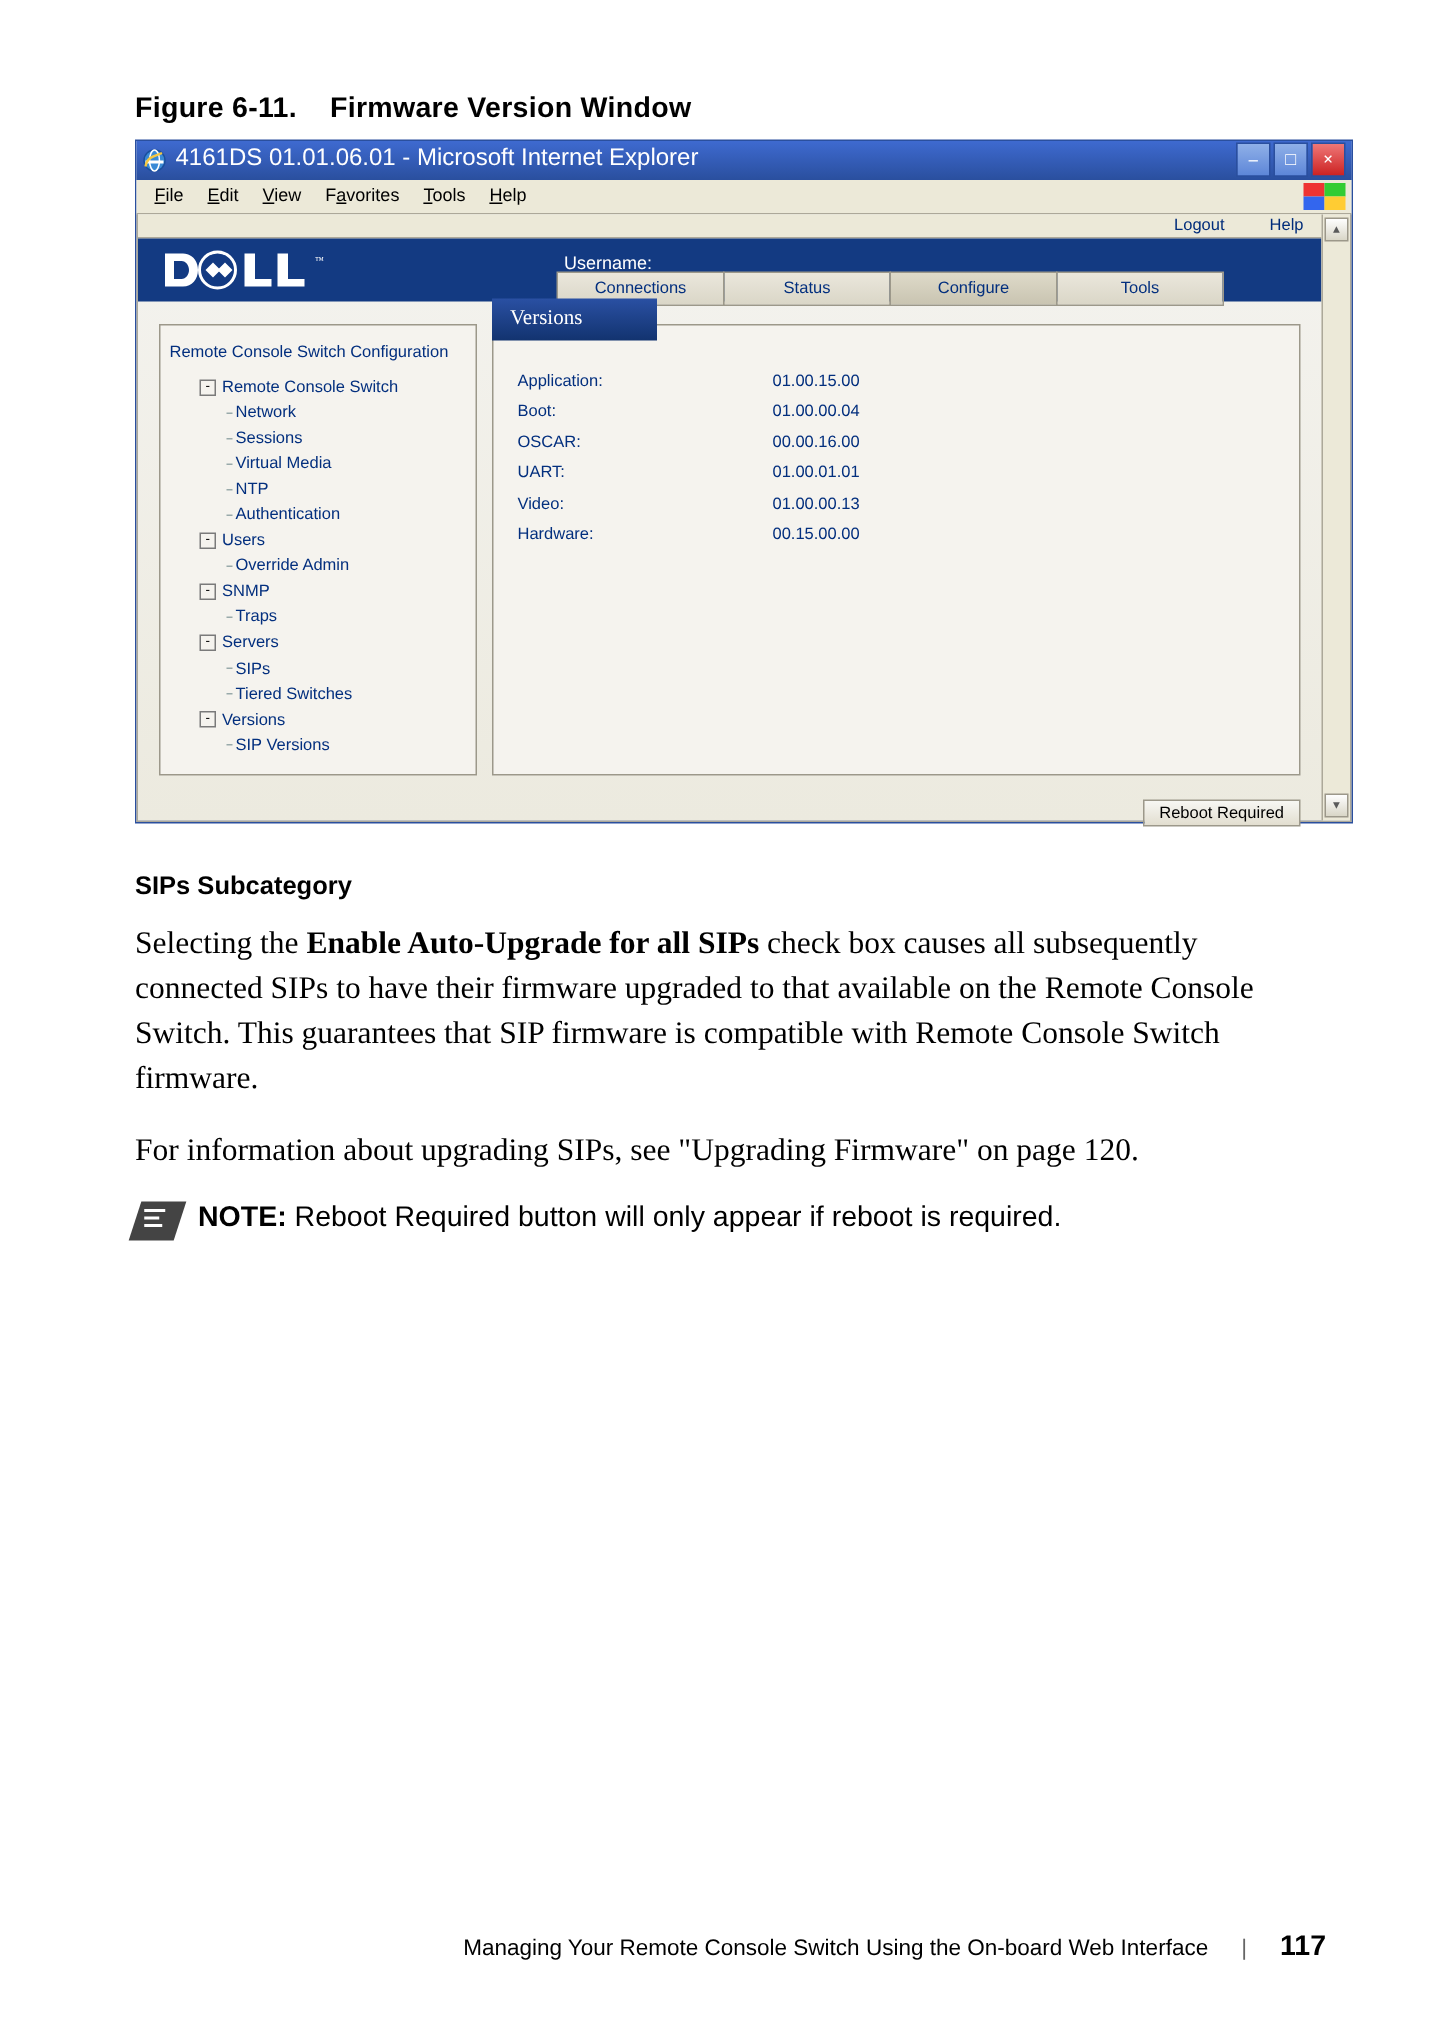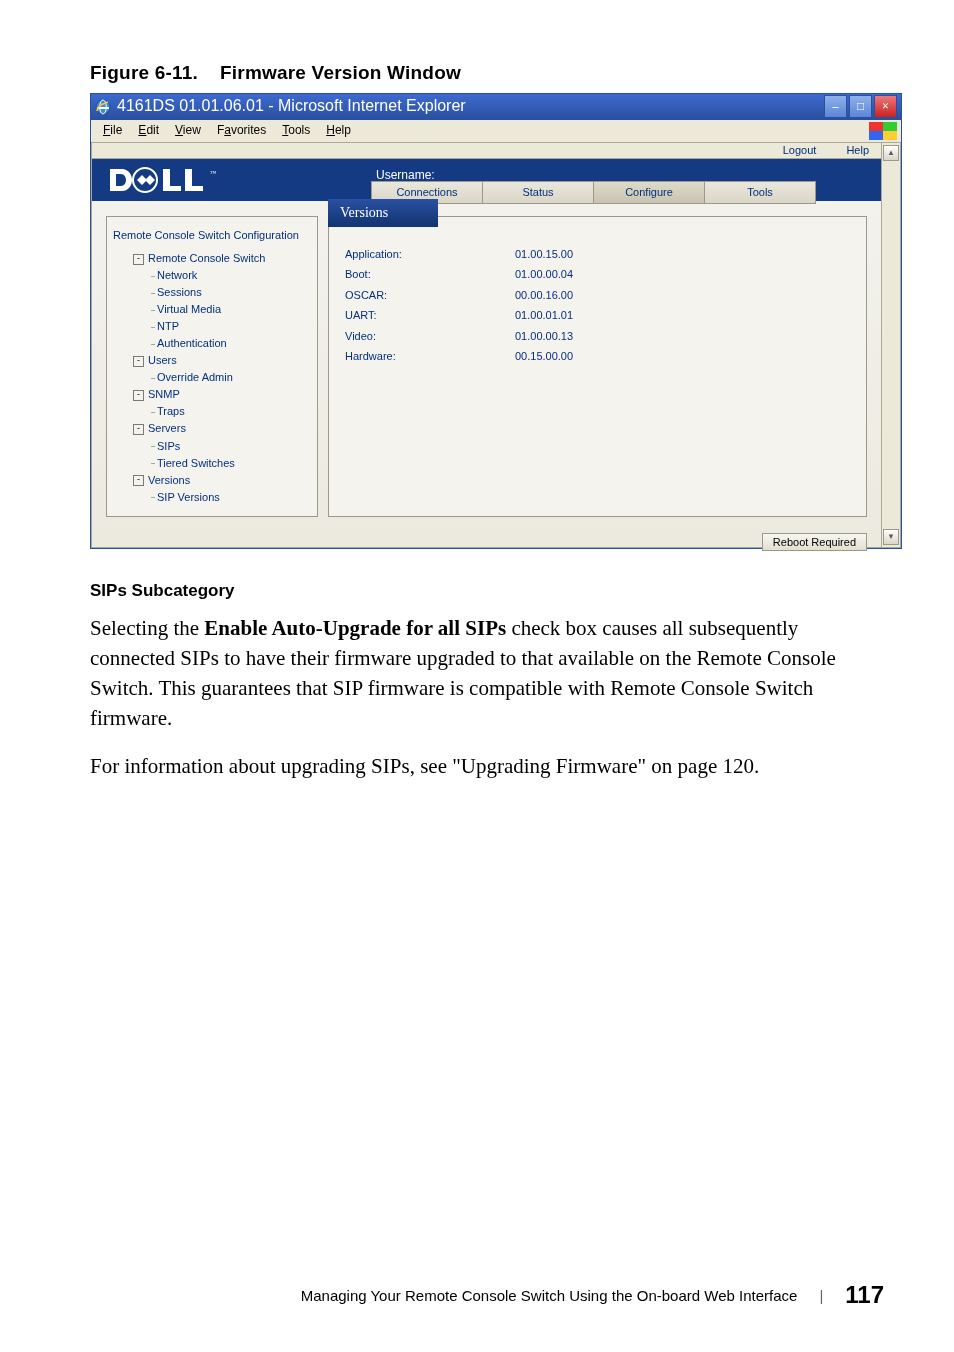--- a/index.html
+++ b/index.html
@@ -52,21 +52,21 @@
 .body-text b,.body-text strong{font-family:inherit}
 .note-row{display:flex;align-items:flex-start;gap:12px;margin-top:6px}
 .note-ico{width:30px;height:26px;background:#444;transform:skewX(-18deg);position:relative;flex-shrink:0;margin-top:2px}
 .note-ico .lines{transform:skewX(18deg);position:absolute;top:5px;left:6px}
 .note-ico .lines span{display:block;height:2px;background:#fff;margin-bottom:3px}
 .note-txt{font-family:Arial,Helvetica,sans-serif;font-size:19px;line-height:1.4}
 .note-txt b{font-family:Arial,Helvetica,sans-serif;font-weight:bold}
 
 .page-footer{position:absolute;bottom:40px;left:90px;right:70px;font-family:Arial,Helvetica,sans-serif;font-size:15px;color:#000;text-align:right;display:flex;align-items:center;justify-content:flex-end;gap:22px}
 .page-footer .bar{color:#666;font-size:15px}
-.page-footer .num{font-weight:bold;font-size:24px}
+.page-footer .num{font-weight:bold;font-size:19px}
 </style>
 </head>
 <body>
 
 <div class="page">
 
   <p class="fig-caption">
     <span class="num">Figure 6-11.</span><span>Firmware Version Window</span>
   </p>
 
@@ -189,20 +189,32 @@
 
   <h2 class="section">SIPs Subcategory</h2>
 
 
   <p class="body-text">
     <span>Selecting the </span><strong>Enable Auto-Upgrade for all SIPs</strong><span> check box causes all subsequently connected SIPs to have their firmware upgraded to that available on the Remote Console Switch. This guarantees that SIP firmware is compatible with Remote Console Switch firmware.</span>
   </p>
 
   <p class="body-text">For information about upgrading SIPs, see "Upgrading Firmware" on page 120.</p>
 
+  <div class="note-row">
+    <div class="note-ico">
+      <div class="lines">
+          <span style="width:14px"></span>
+          <span style="width:10px"></span>
+          <span style="width:12px"></span>
+        </div>
+    </div>
+    <div class="note-txt">
+      <b>NOTE:</b><span> Reboot Required button will only appear if reboot is required.</span>
+    </div>
+  </div>
 
   <div class="page-footer">
     <span>Managing Your Remote Console Switch Using the On-board Web Interface</span>
     <span class="bar">|</span>
     <span class="num">117</span>
   </div>
 
 </div>
 
 </body></html>

